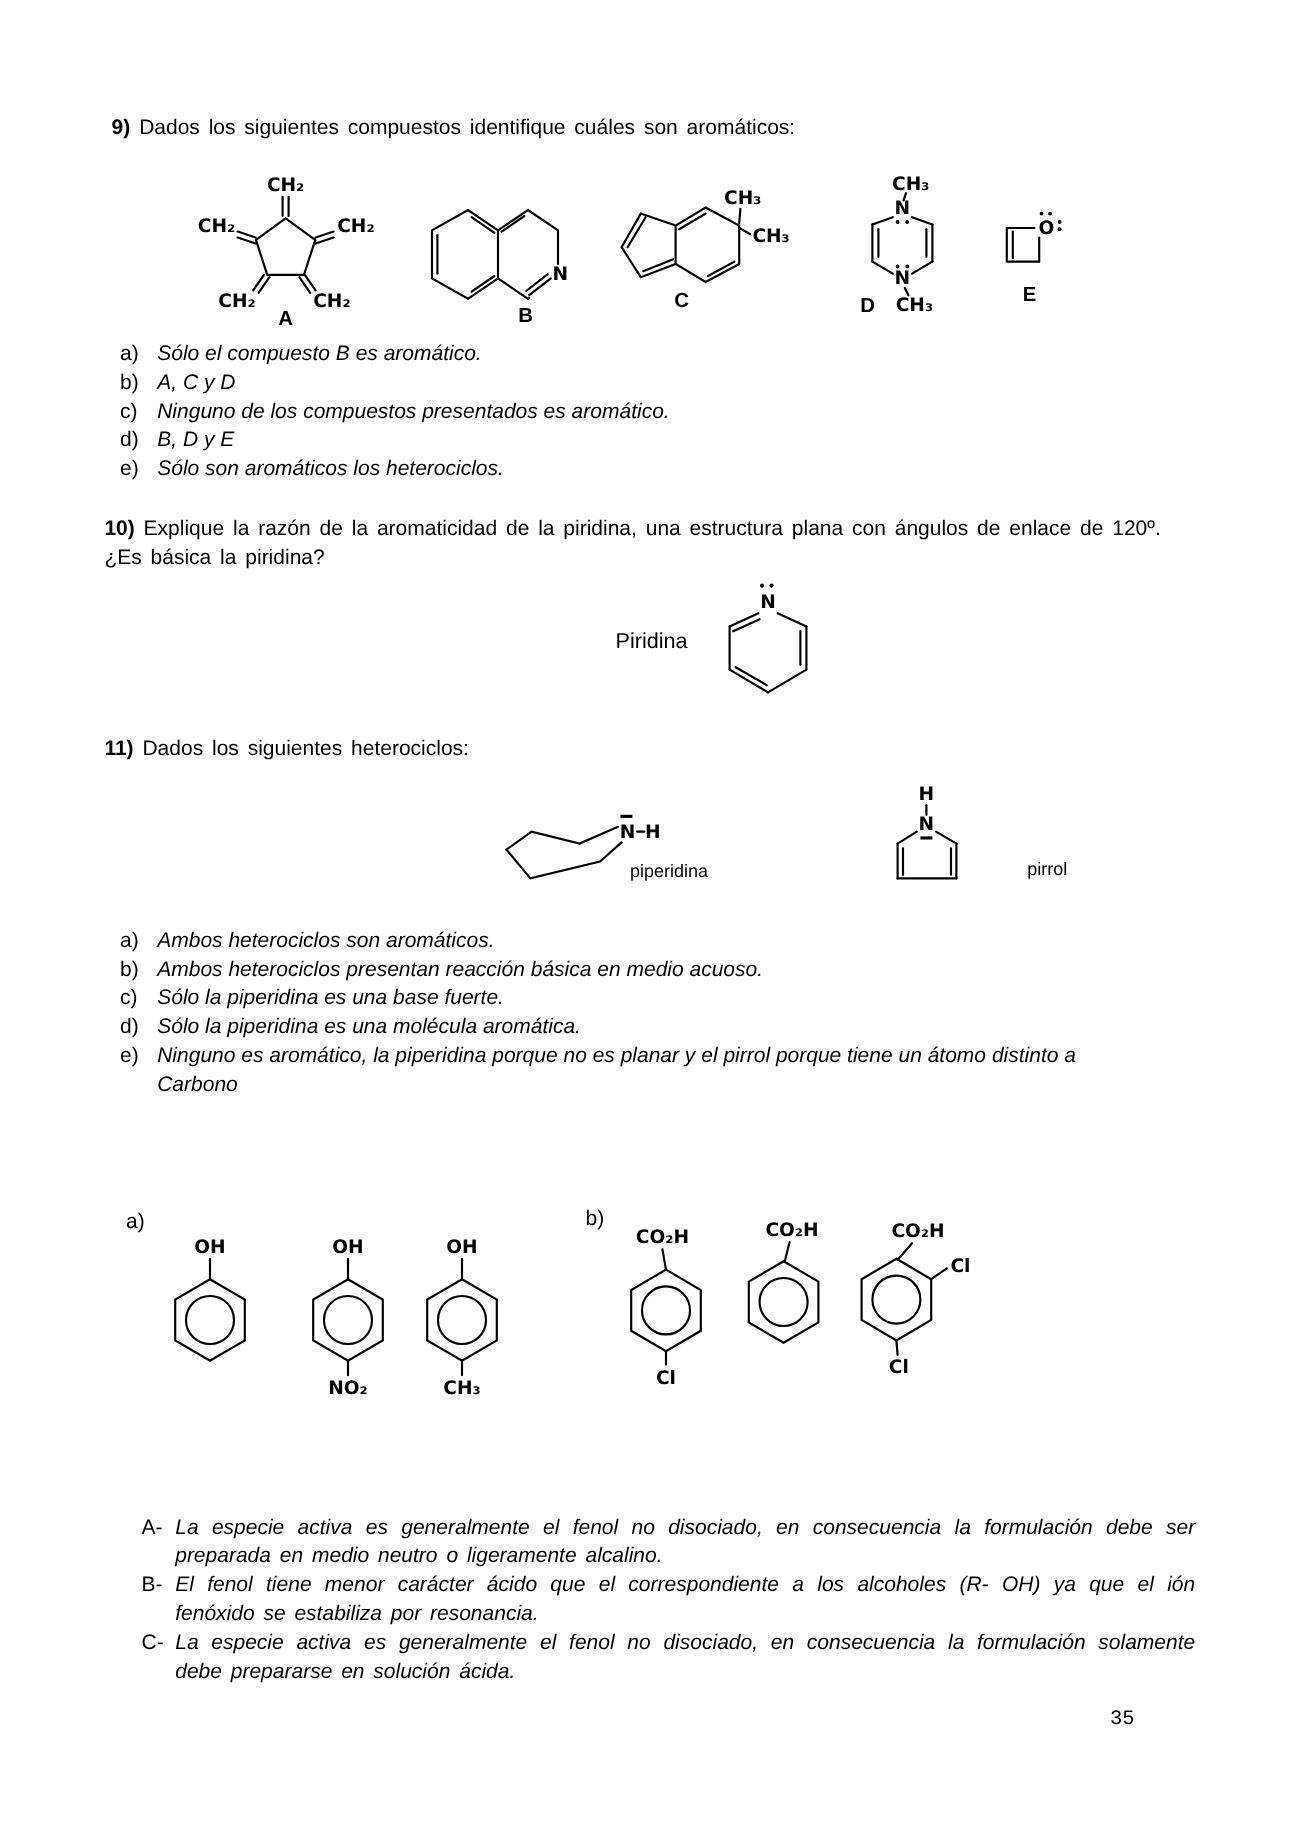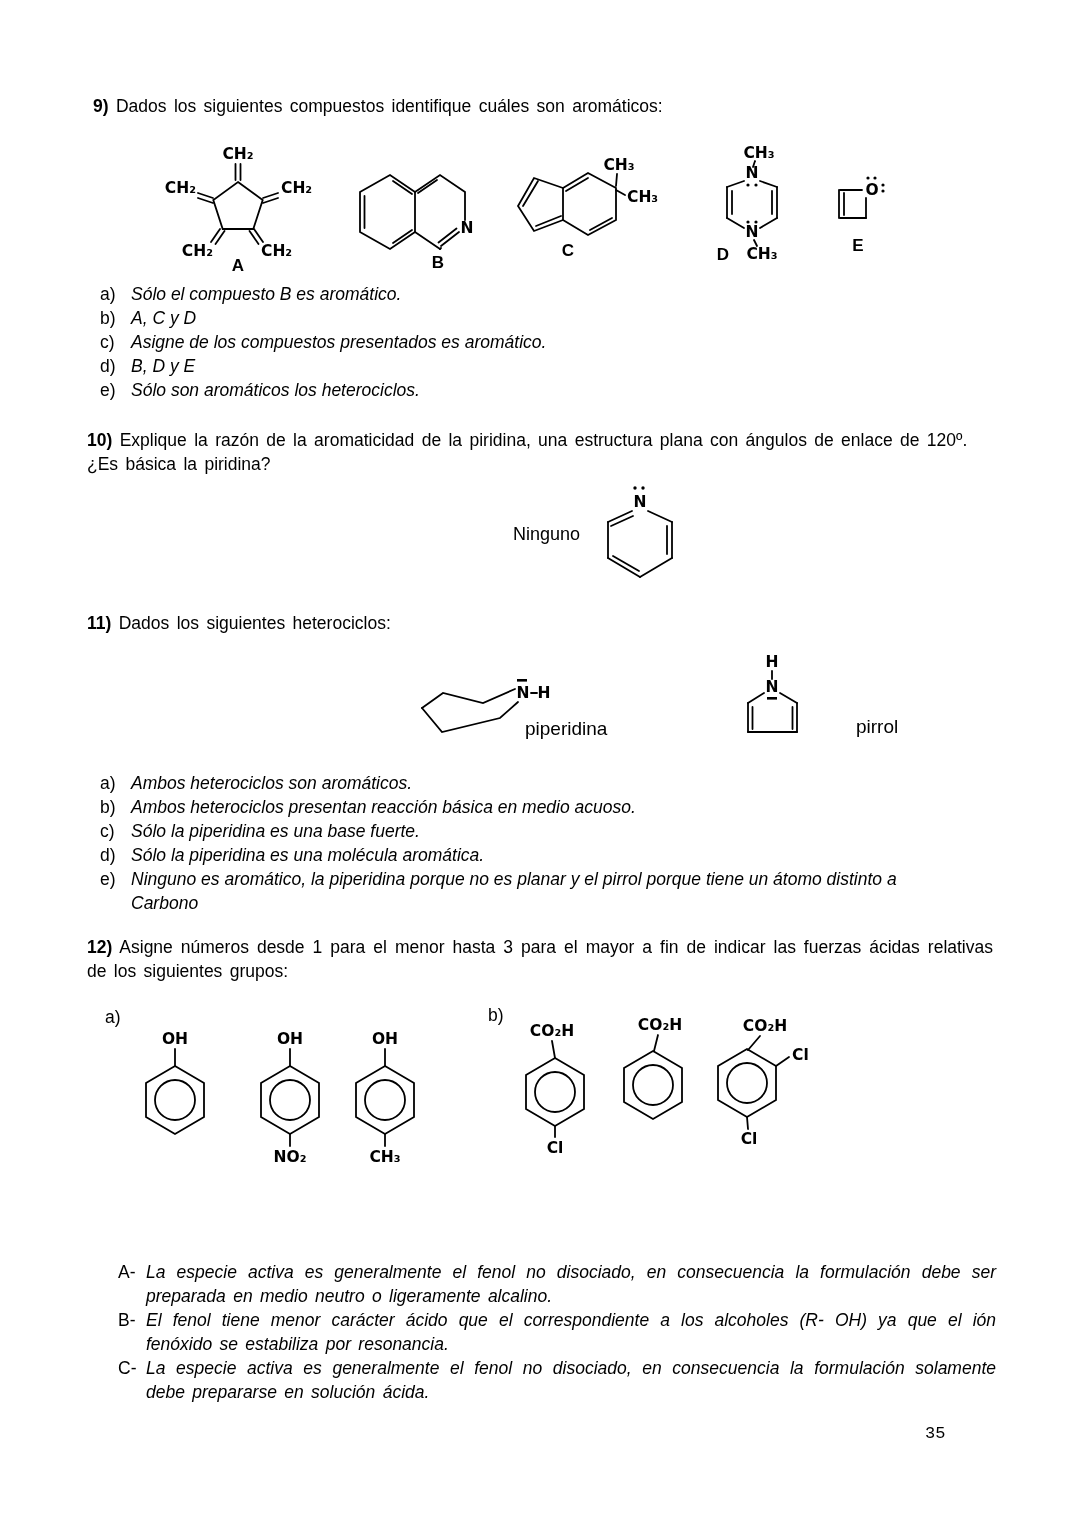--- a/index.html
+++ b/index.html
@@ -5,21 +5,21 @@
   html,body{margin:0;padding:0;background:#e8e8e8;}
   .page{position:relative;width:1080px;height:1528px;background:#ffffff;
         font-family:"Liberation Sans",sans-serif;color:#000;margin:0 auto;overflow:hidden;}
   .abs{position:absolute;}
   .para{font-size:17.5px;line-height:24px;word-spacing:2.5px;}
   .just{text-align:justify;}
   .qnum{font-weight:bold;}
   .optrow{display:flex;font-size:17.5px;line-height:24px;}
   .optletter{flex:0 0 31px;}
   .opttext{flex:1;font-style:italic;}
-  .small-label{font-size:19px;}
+  .small-label{font-size:15px;}
   .pir-label{font-size:18px;}
   svg{overflow:visible;}
   svg line, svg polygon, svg path, svg polyline, svg circle.ring
       {stroke:#000;stroke-width:1.8;fill:none;stroke-linecap:round;}
   svg circle.dot{fill:#000;stroke:none;}
   svg rect.lp{fill:#000;stroke:none;}
   text.atom{font-family:"DejaVu Sans",sans-serif;font-size:15.5px;font-weight:bold;fill:#000;stroke:none;}
   text.slabel{font-family:"Liberation Sans",sans-serif;font-size:17px;font-weight:bold;fill:#000;stroke:none;}
   .pgnum{font-size:17px;font-family:Liberation Mono, monospace;}
 </style>
@@ -122,38 +122,38 @@
     <div class="optrow">
       <span class="optletter">a)</span>
       <span class="opttext">Sólo el compuesto B es aromático.</span>
     </div>
     <div class="optrow">
       <span class="optletter">b)</span>
       <span class="opttext">A, C y D</span>
     </div>
     <div class="optrow">
       <span class="optletter">c)</span>
-      <span class="opttext">Asigne de los compuestos presentados es aromático.</span>
+      <span class="opttext">Ninguno de los compuestos presentados es aromático.</span>
     </div>
     <div class="optrow">
       <span class="optletter">d)</span>
       <span class="opttext">B, D y E</span>
     </div>
     <div class="optrow">
       <span class="optletter">e)</span>
       <span class="opttext">Sólo son aromáticos los heterociclos.</span>
     </div>
   </div>
 
   <div class="abs para" style="left:87px;top:428px;width:908px">
     <span class="qnum">10)</span>
     <span>Explique la razón de la aromaticidad de la piridina, una estructura plana con ángulos de enlace de 120º. ¿Es básica la piridina?</span>
   </div>
 
-  <div class="abs pir-label" style="left:513px;top:524px">Ninguno</div>
+  <div class="abs pir-label" style="left:513px;top:524px">Piridina</div>
 
   <svg class="abs" style="left:596px;top:474px" width="120" height="130" viewBox="0 0 120 130">
     <text class="atom" x="44" y="33" text-anchor="middle">N</text>
     <circle class="dot" cx="39" cy="14" r="1.7"></circle>
       <circle class="dot" cx="47" cy="14" r="1.7"></circle>
     <line x1="36" y1="37" x2="12" y2="48"></line>
     <line x1="37" y1="42" x2="15" y2="52"></line>
     <line x1="52" y1="37" x2="76" y2="48"></line>
     <line x1="12" y1="48" x2="12" y2="84"></line>
     <line x1="12" y1="84" x2="44" y2="103"></line>
@@ -209,24 +209,20 @@
     <div class="optrow">
       <span class="optletter">d)</span>
       <span class="opttext" style="max-width:820px">Sólo la piperidina es una molécula aromática.</span>
     </div>
     <div class="optrow">
       <span class="optletter">e)</span>
       <span class="opttext" style="max-width:820px">Ninguno es aromático, la piperidina porque no es planar y el pirrol porque tiene un átomo distinto a Carbono</span>
     </div>
   </div>
 
-  <div class="abs para just" style="left:87px;top:935px;width:906px">
-    <span class="qnum">12)</span>
-    <span>Asigne números desde 1 para el menor hasta 3 para el mayor a fin de indicar las fuerzas ácidas relativas de los siguientes grupos:</span>
-  </div>
 
   <div class="abs para" style="left:105px;top:1005px">a)</div>
   <div class="abs para" style="left:488px;top:1003px">b)</div>
 
   <svg class="abs" style="left:128px;top:1026px" width="95" height="150" viewBox="0 0 95 150">
     <text class="atom" x="47" y="18" text-anchor="middle">OH</text>
     <line x1="47" y1="23" x2="47" y2="40"></line>
     <polygon points="47,40 76,57 76,91 47,108 18,91 18,57"></polygon>
     <circle class="ring" cx="47" cy="74" r="20"></circle>
   </svg>

